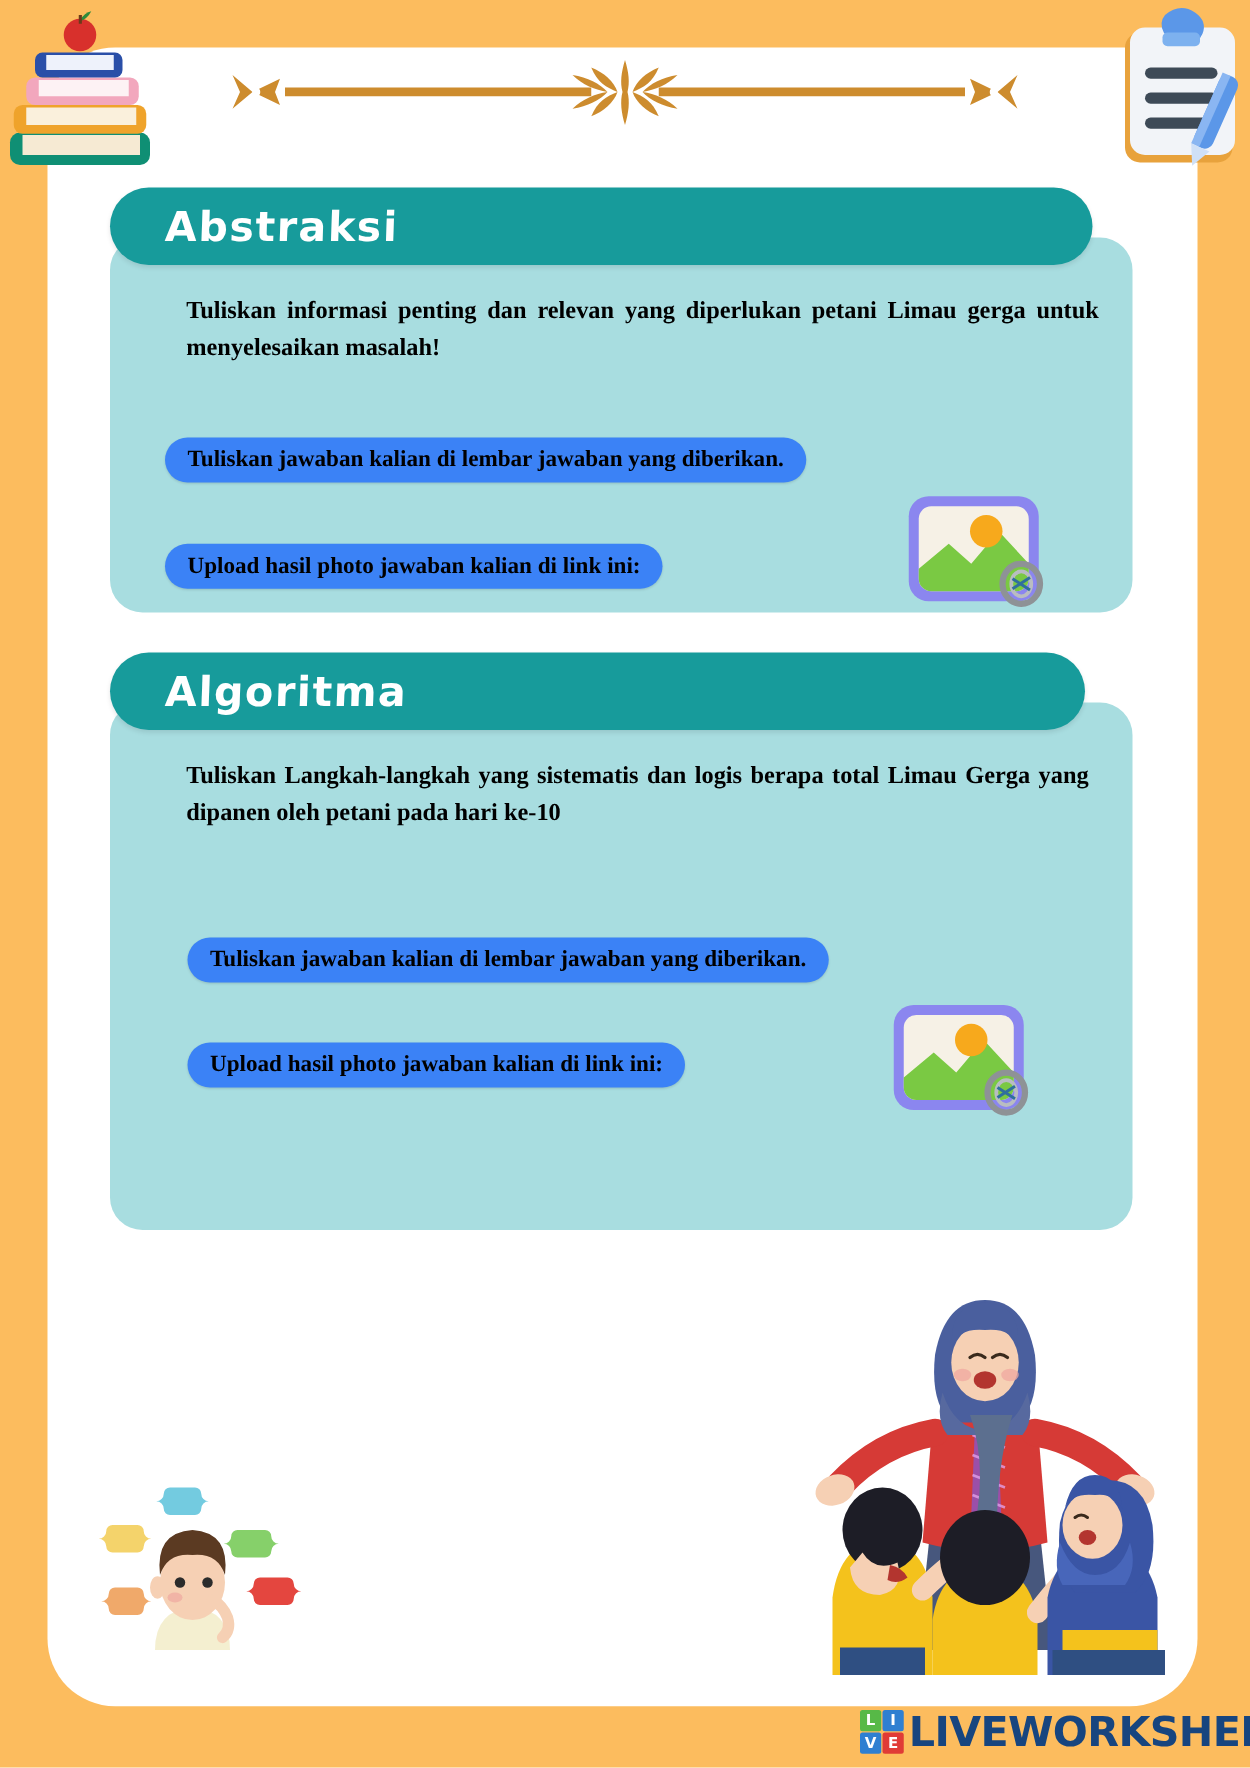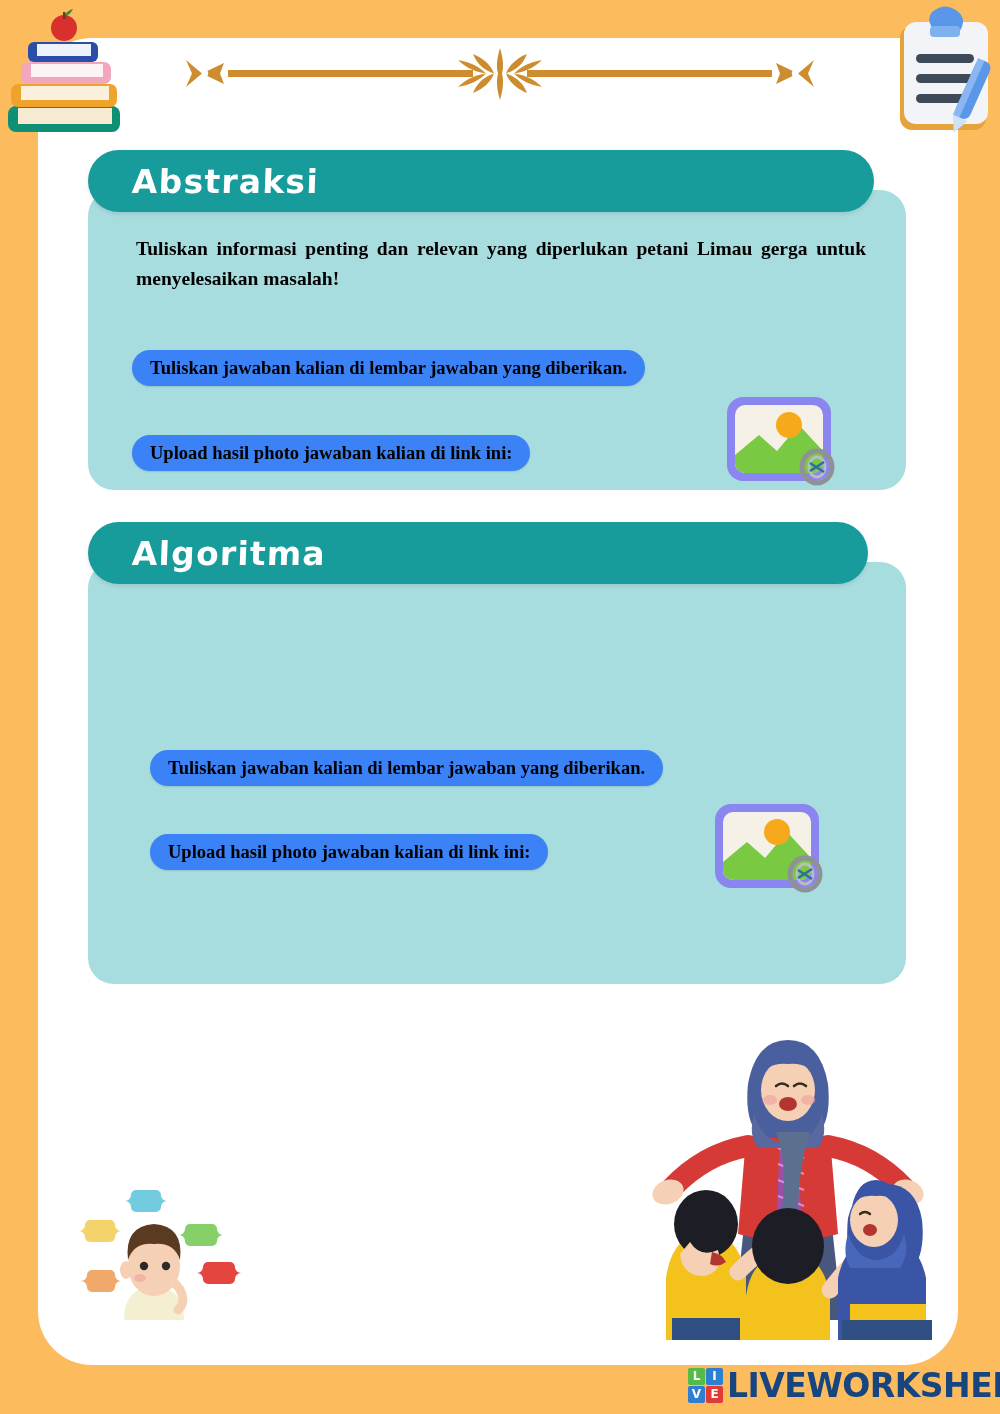--- a/index.html
+++ b/index.html
@@ -62,21 +62,21 @@
     line-height:1;
     transform:skewX(-2deg);
   }
 
   .sec-body{
     position:relative;
     margin-top:-22px;
     background:#a8dde0;
     border-radius:26px;
     box-sizing:border-box;
-    padding:44px 40px 24px 48px;
+    padding:44px 40px 24px 61px;
   }
   #section-abstraksi .sec-body{width:818px;height:300px;}
   #section-algoritma .sec-body{width:818px;height:422px;}
 
   .prompt{
     color:#000000;
     font-family:"Liberation Serif", serif;
     font-weight:bold;
     font-size:19.5px;
     line-height:1.55;
@@ -242,20 +242,21 @@
         </svg>
       </div>
     </div>
   </div>
 
   <div class="section" id="section-algoritma">
     <div class="sec-head">
       <span class="sec-title">Algoritma</span>
     </div>
     <div class="sec-body">
+      <p class="prompt">Tuliskan Langkah-langkah yang sistematis dan logis berapa total Limau Gerga yang dipanen oleh petani pada hari ke-10</p>
 
       <div class="row-write">
         <span class="pill">Tuliskan jawaban kalian di lembar jawaban yang diberikan.</span>
       </div>
 
       <div class="row-upload">
         <span class="pill">Upload hasil photo jawaban kalian di link ini:</span>
       </div>
 
       <div class="imgicon">

